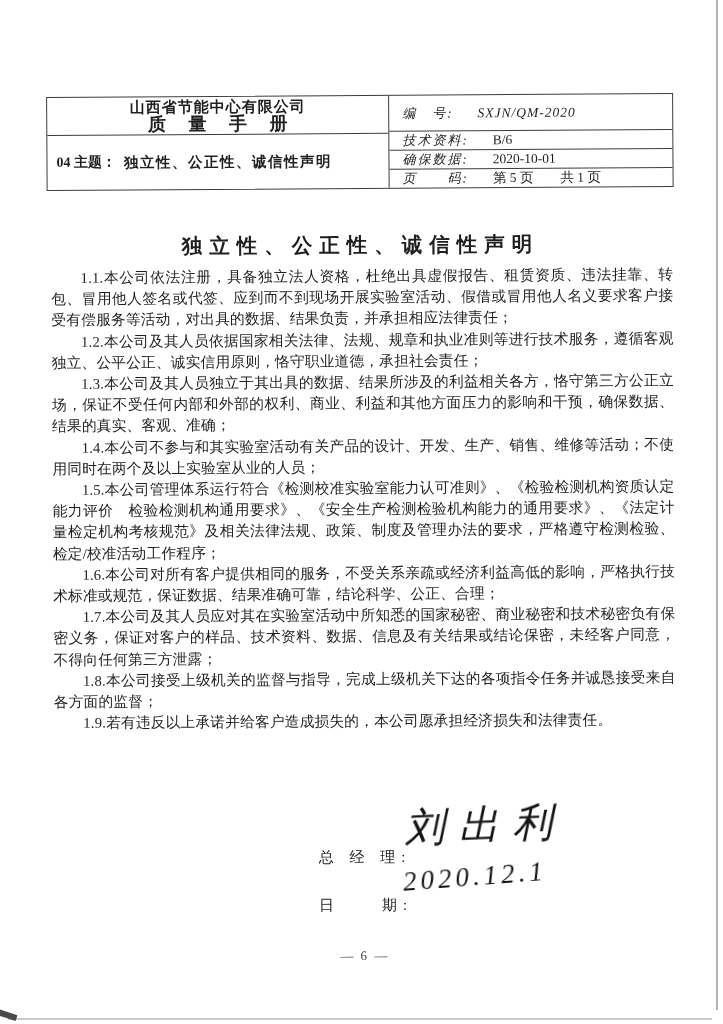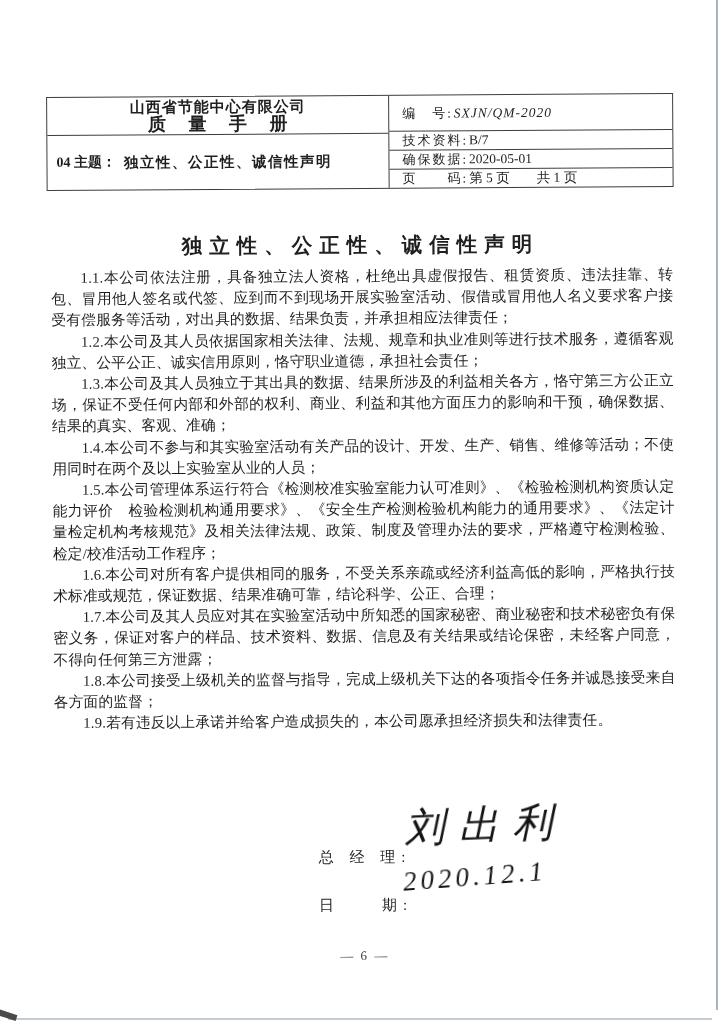--- a/index.html
+++ b/index.html
@@ -105,23 +105,24 @@
     border-bottom: 1.2px solid #3d3d3d;
   }
   .ht-row-rev, .ht-row-date {
     height: 19px;
     border-bottom: 1.2px solid #3d3d3d;
   }
   .ht-row-page { flex: 1; }
   .ht-label {
     letter-spacing: 2px;
     white-space: pre;
+    font-style: italic;
   }
   .ht-value {
-    margin-left: 1px;
+    margin-left: 24px;
     white-space: pre;
     font-size: 13.5px;
   }
   .docnum-value {
     font-style: italic;
     letter-spacing: 1px;
   }
 
   
   .doc-title {
@@ -246,25 +247,25 @@
           <span class="topic-value">独立性、公正性、诚信性声明</span>
         </div>
       </div>
       <div class="ht-right">
         <div class="ht-row ht-row-docnum">
           <span class="ht-label">编　号:</span>
           <span class="ht-value docnum-value">SXJN/QM-2020</span>
         </div>
         <div class="ht-row ht-row-rev">
           <span class="ht-label">技术资料:</span>
-          <span class="ht-value">B/7</span>
+          <span class="ht-value">B/6</span>
         </div>
         <div class="ht-row ht-row-date">
           <span class="ht-label">确保数据:</span>
-          <span class="ht-value">2020-05-01</span>
+          <span class="ht-value">2020-10-01</span>
         </div>
         <div class="ht-row ht-row-page">
           <span class="ht-label">页　　码:</span>
           <span class="ht-value">第 5 页　　共 1 页</span>
         </div>
       </div>
     </div>
 
     <div class="doc-title">独立性、公正性、诚信性声明</div>
 

